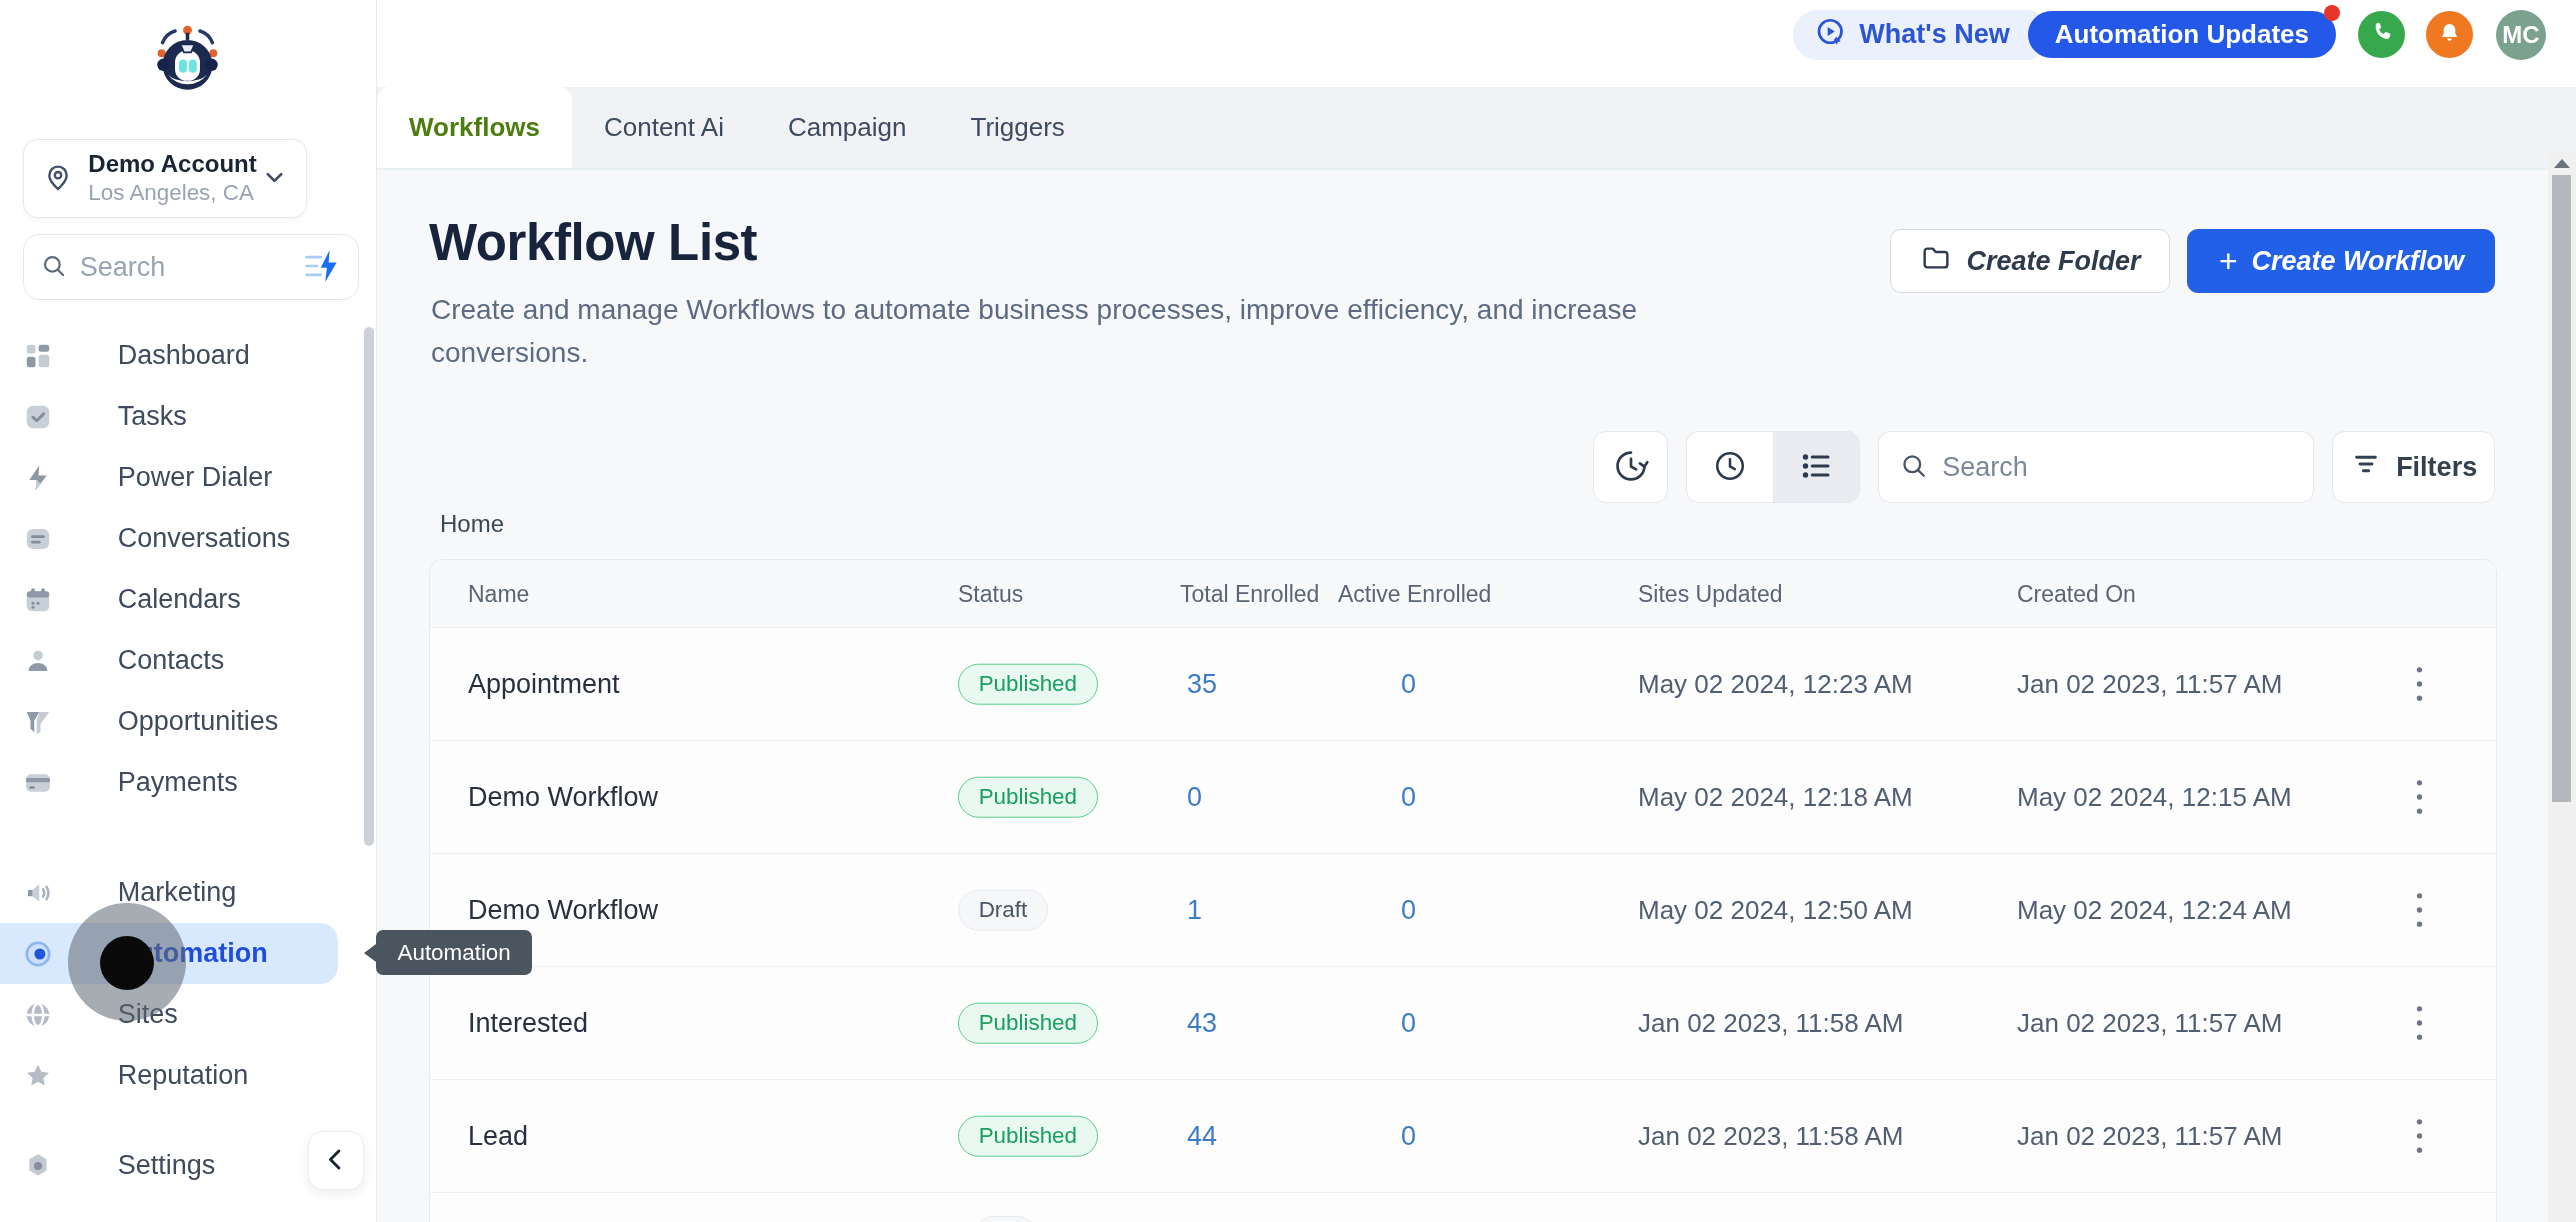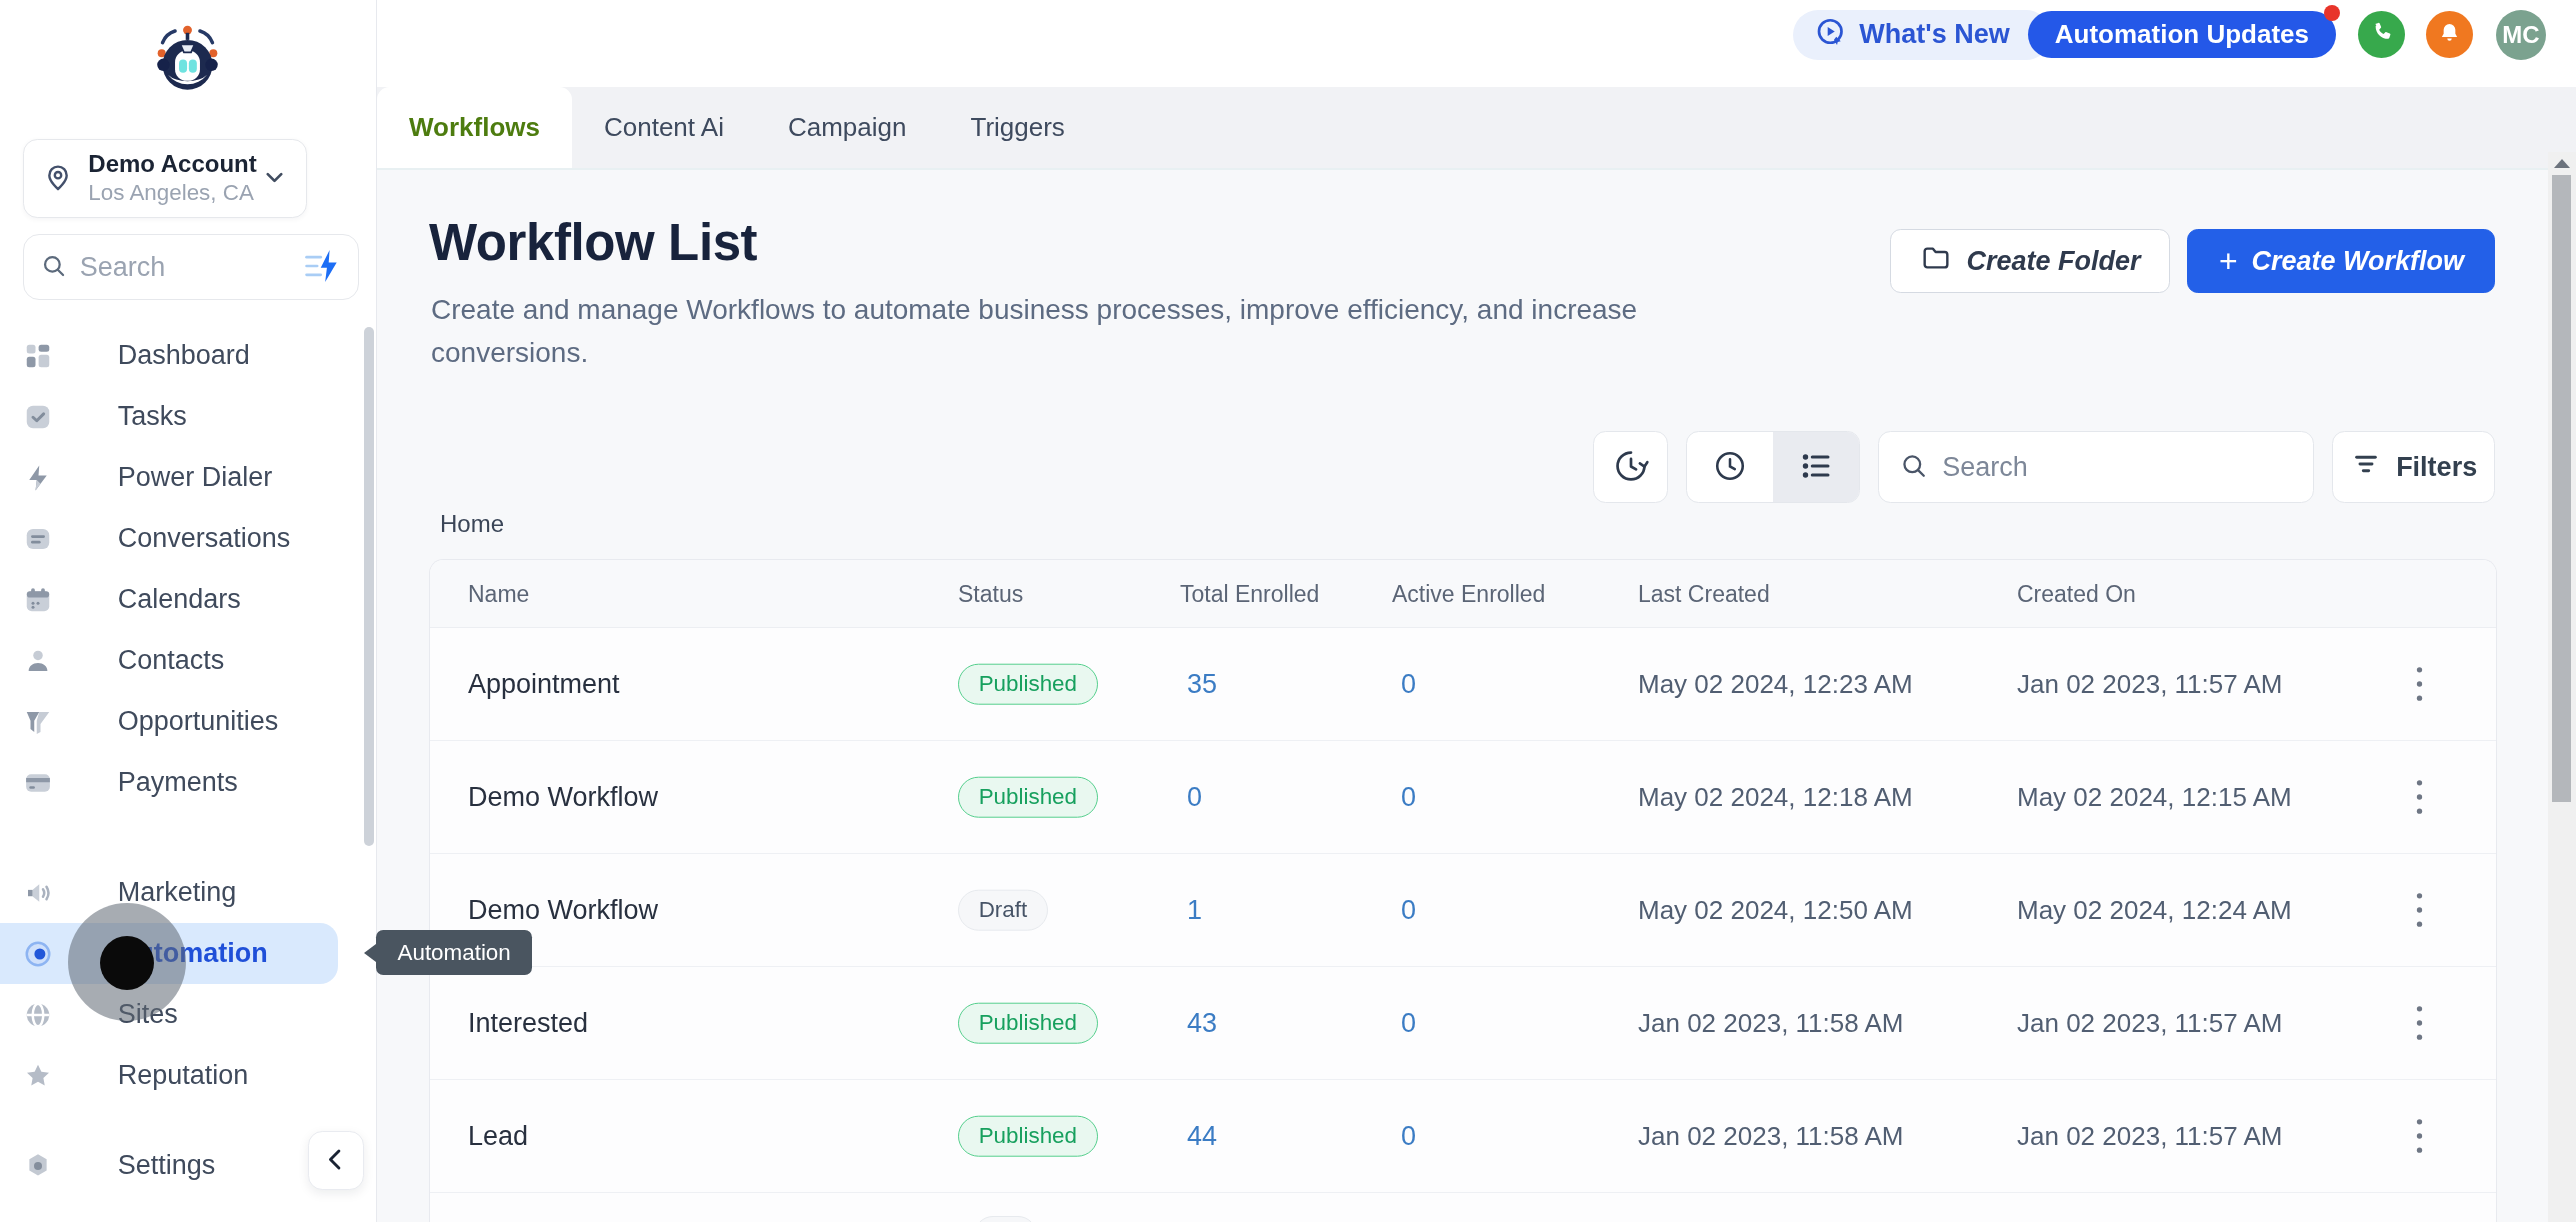--- a/index.html
+++ b/index.html
@@ -384,22 +384,22 @@
       </div>
     </div>
 
     <div class="breadcrumb">Home</div>
 
     <div class="card">
       <div class="thead">
         <div class="th" style="left:38px">Name</div>
         <div class="th" style="left:528px">Status</div>
         <div class="th" style="left:750px">Total Enrolled</div>
-        <div class="th" style="left:962px">Active Enrolled</div>
-        <div class="th" style="left:1208px">Last Created</div>
+        <div class="th" style="left:908px">Active Enrolled</div>
+        <div class="th" style="left:1208px">Sites Updated</div>
         <div class="th" style="left:1587px">Created On</div>
       </div>
 
       <div class="trow">
         <div class="td name">Appointment</div>
         <div class="td status"><span class="pill published">Published</span></div>
         <div class="td num1"><span class="num-link">35</span></div>
         <div class="td num2"><span class="num-link">0</span></div>
         <div class="td date1">May 02 2024, 12:23 AM</div>
         <div class="td date2">Jan 02 2023, 11:57 AM</div>

